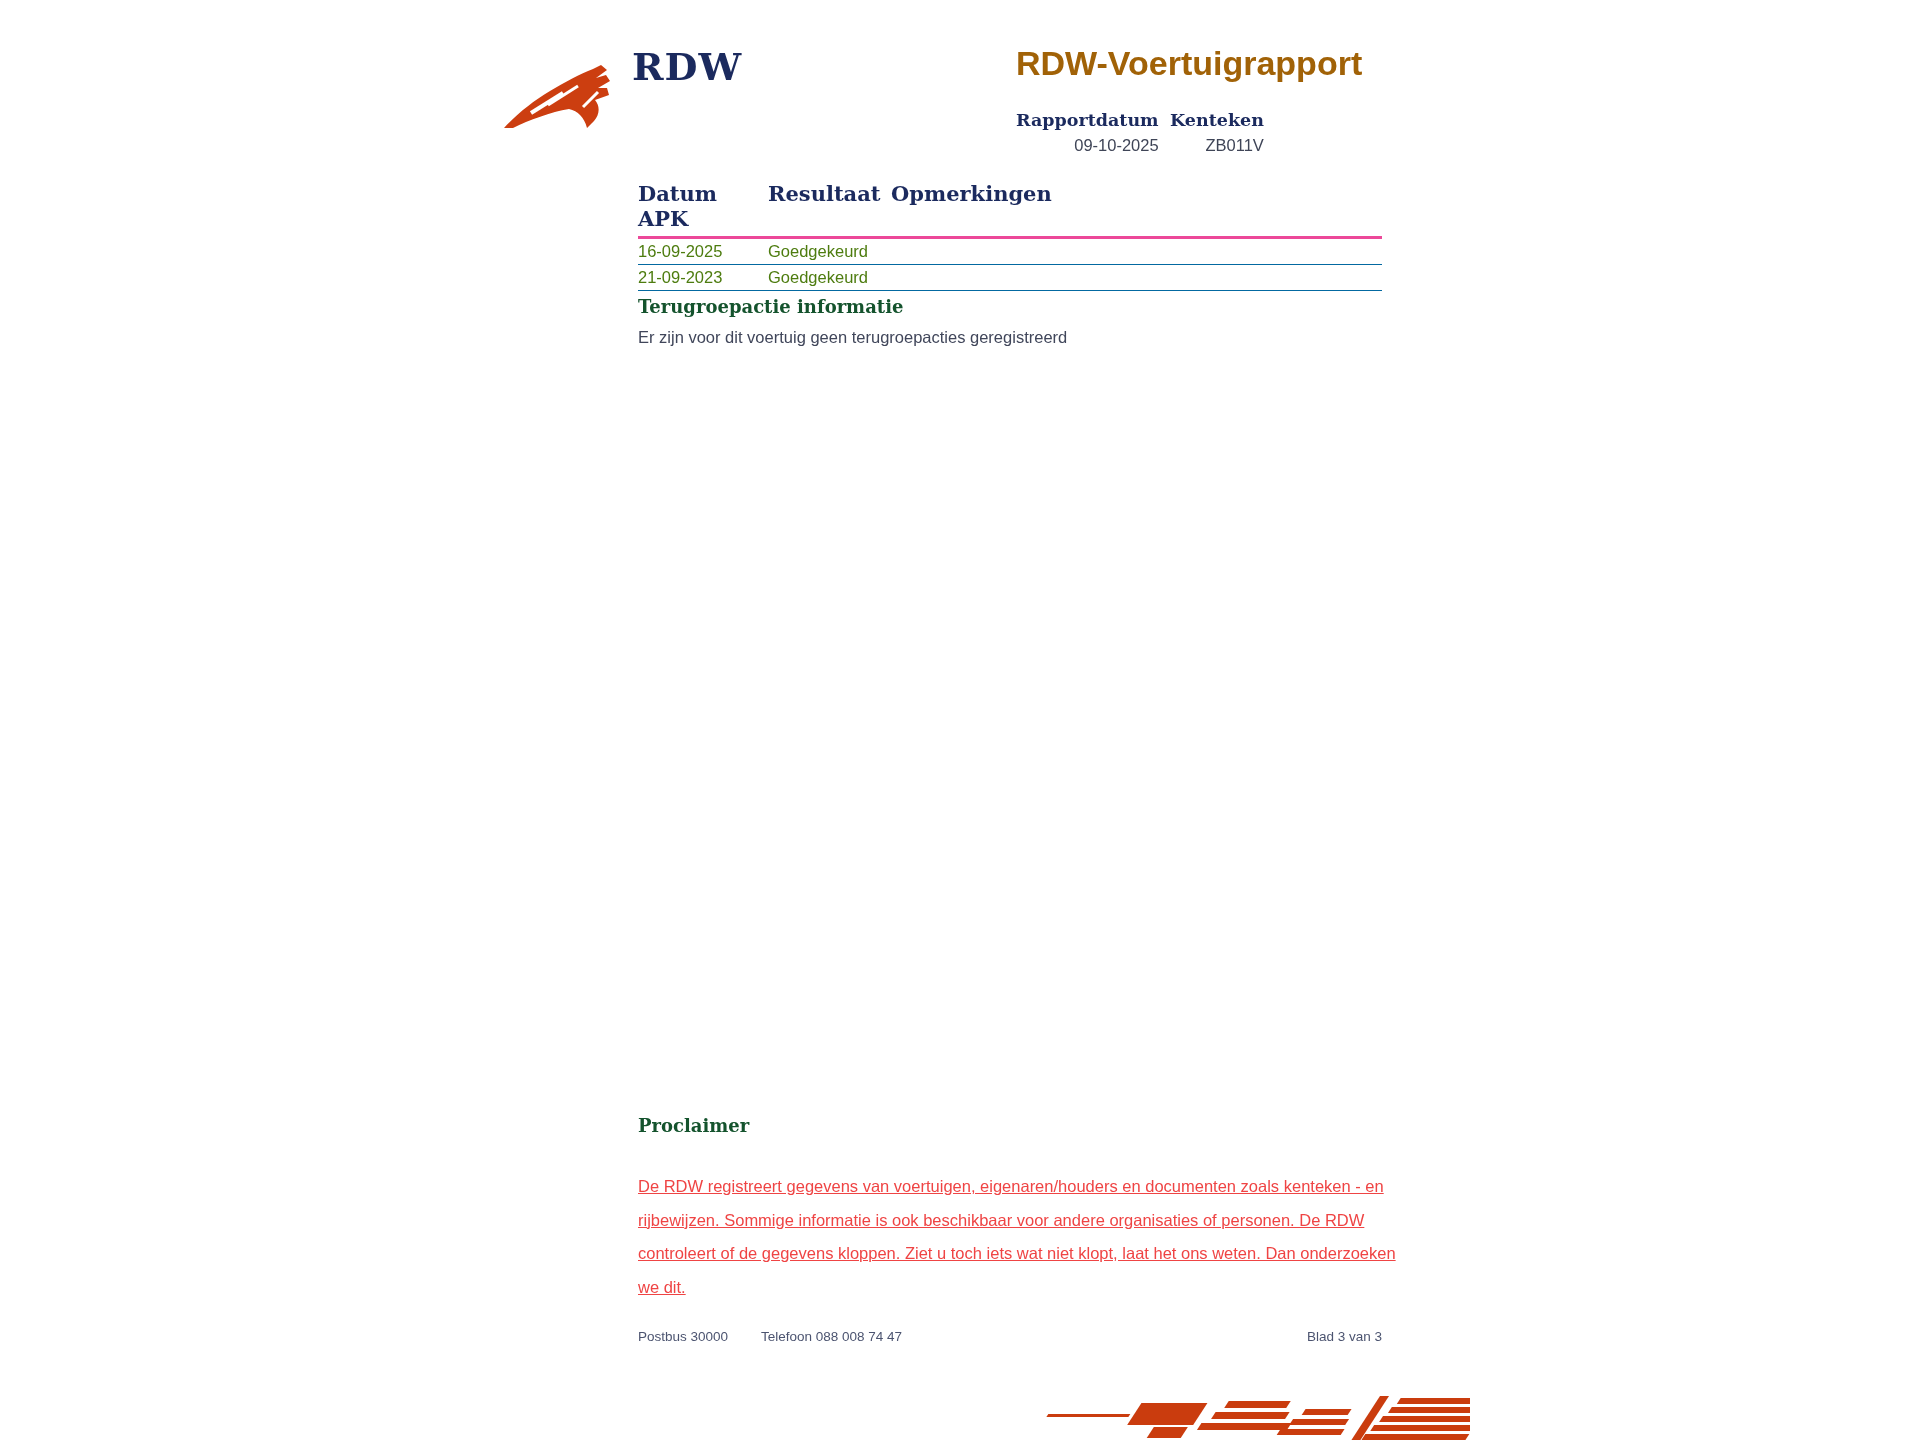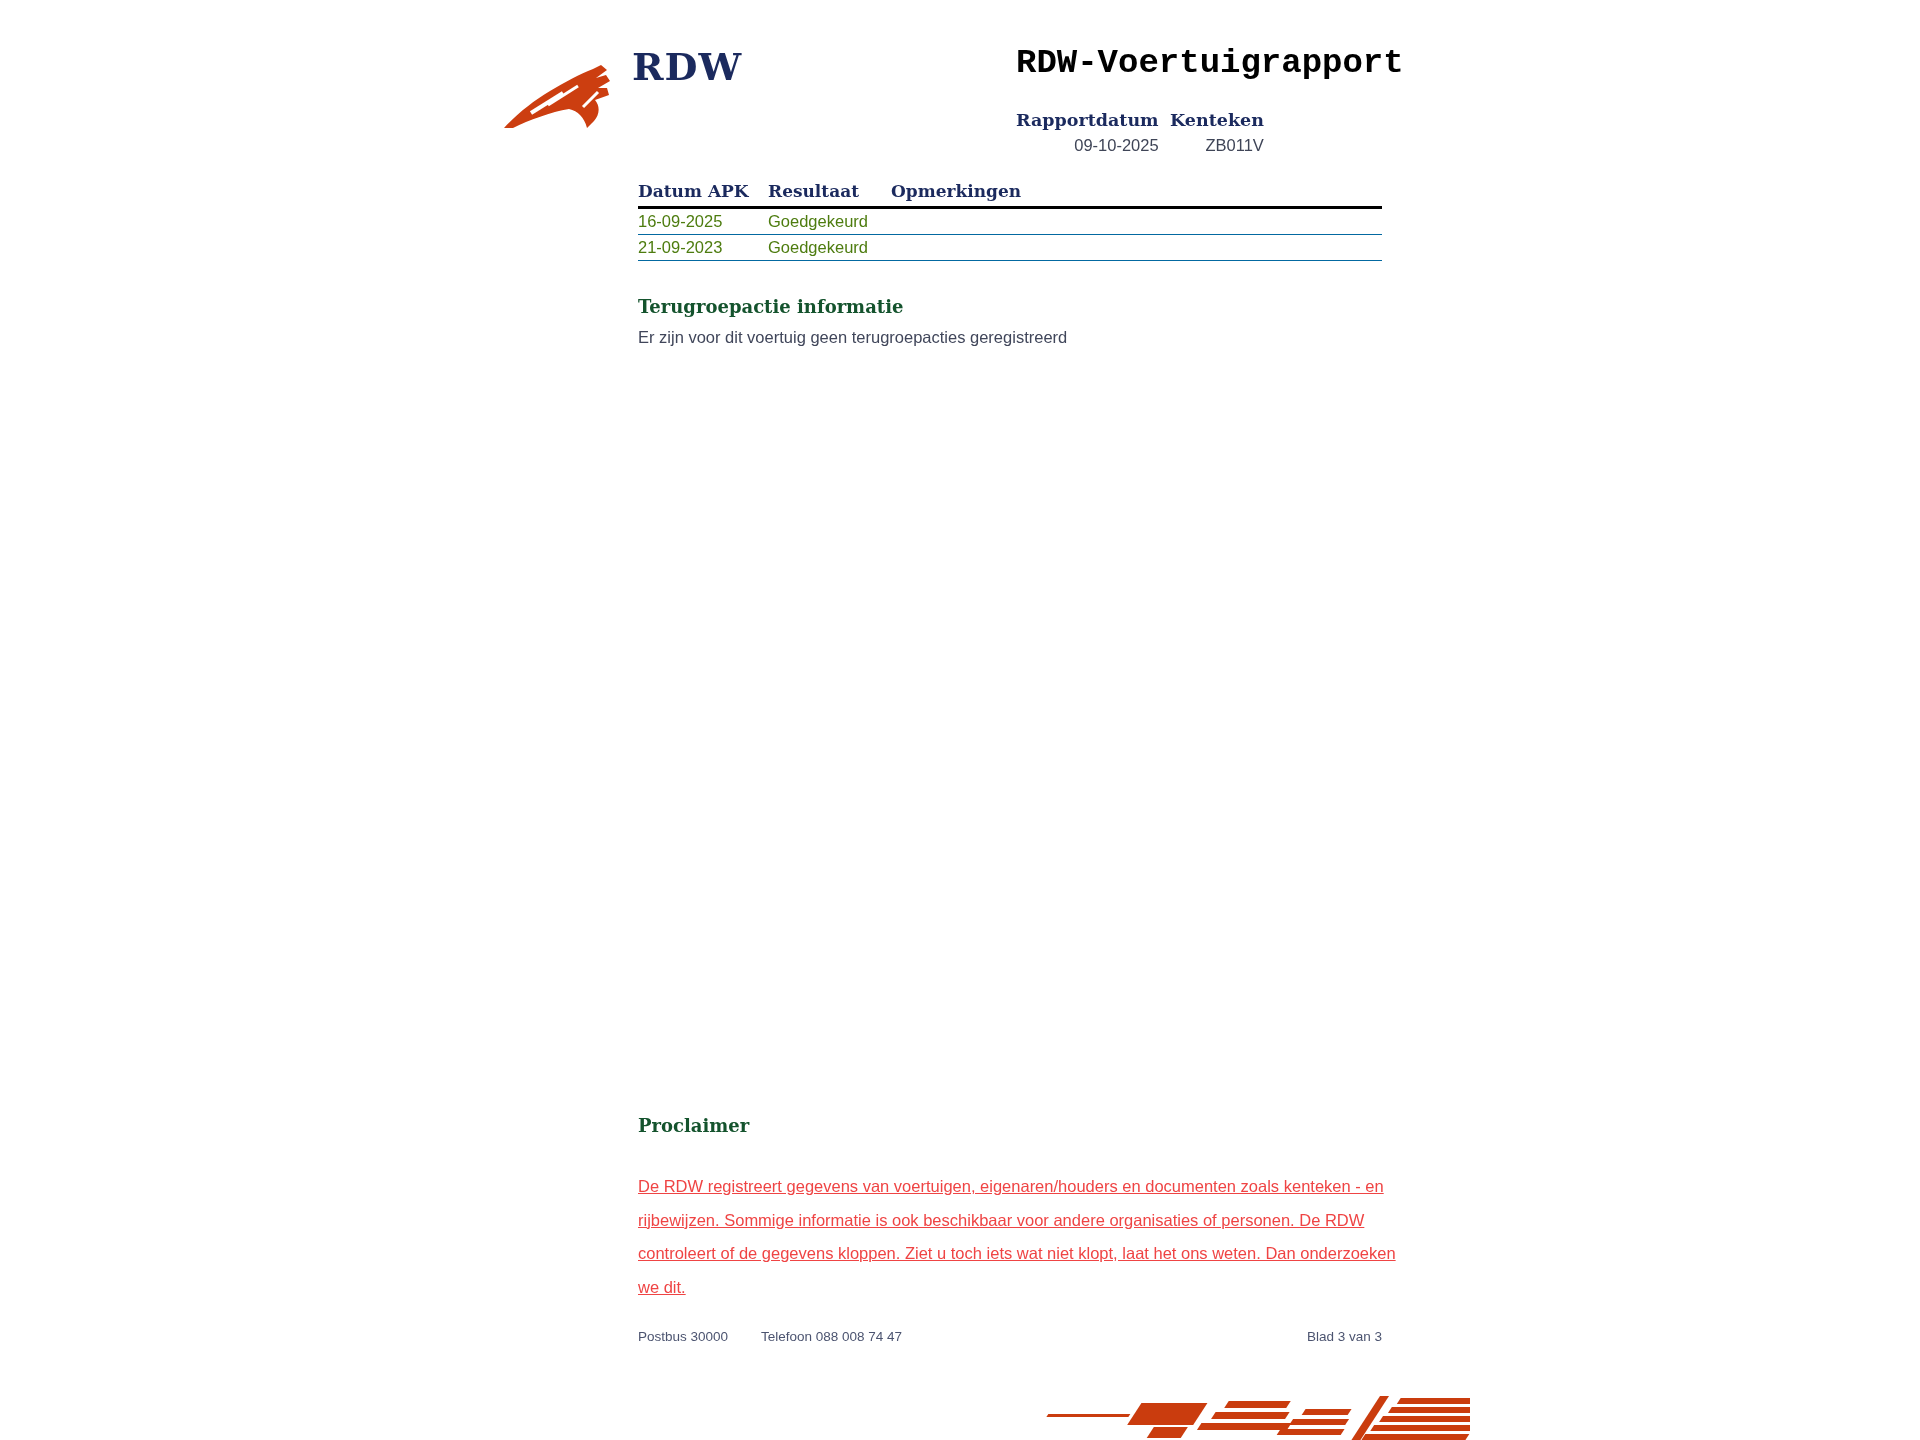--- a/index.html
+++ b/index.html
@@ -22,24 +22,24 @@
   .logo-text {
     left: 632px; top: 44px;
     font-family: "DejaVu Serif", serif;
     font-weight: bold;
     font-size: 38px;
     letter-spacing: 1px;
     color: #1b2a5e;
   }
   .doc-title {
     left: 1016px; top: 44px;
-    font-family: Liberation Mono, monospace;
+    font-family: Liberation Sans, sans-serif;
     font-weight: bold;
     font-size: 34px;
-    color: #000000;
+    color: #a16207;
   }
   .meta { left: 1016px; top: 110px; width: 420px; }
   .meta-col { position: absolute; top: 0; text-align: right; }
   .meta-col.c1 { left: 0; }
   .meta-col.c2 { left: 154px; }
   .meta-label {
     font-family: "DejaVu Serif", serif;
     font-weight: bold;
     font-size: 17.5px;
     color: #1b2a5e;
@@ -47,24 +47,24 @@
   }
   .meta-value { font-size: 16.5px; color: #3f4557; }
 
   
   .apk-table { left: 638px; top: 181px; width: 744px; }
   .apk-header {
     display: grid;
     grid-template-columns: 130px 123px 1fr;
     font-family: "DejaVu Serif", serif;
     font-weight: bold;
-    font-size: 17px;
+    font-size: 21px;
     color: #1b2a5e;
     padding-bottom: 5px;
-    border-bottom: 3px solid #000000;
+    border-bottom: 3px solid #ec4899;
   }
   .apk-row {
     display: grid;
     grid-template-columns: 130px 123px 1fr;
     font-size: 16.5px;
     color: #4d7c0f;
     line-height: 25px;
     height: 25px;
     border-bottom: 1px solid #0369a1;
   }

